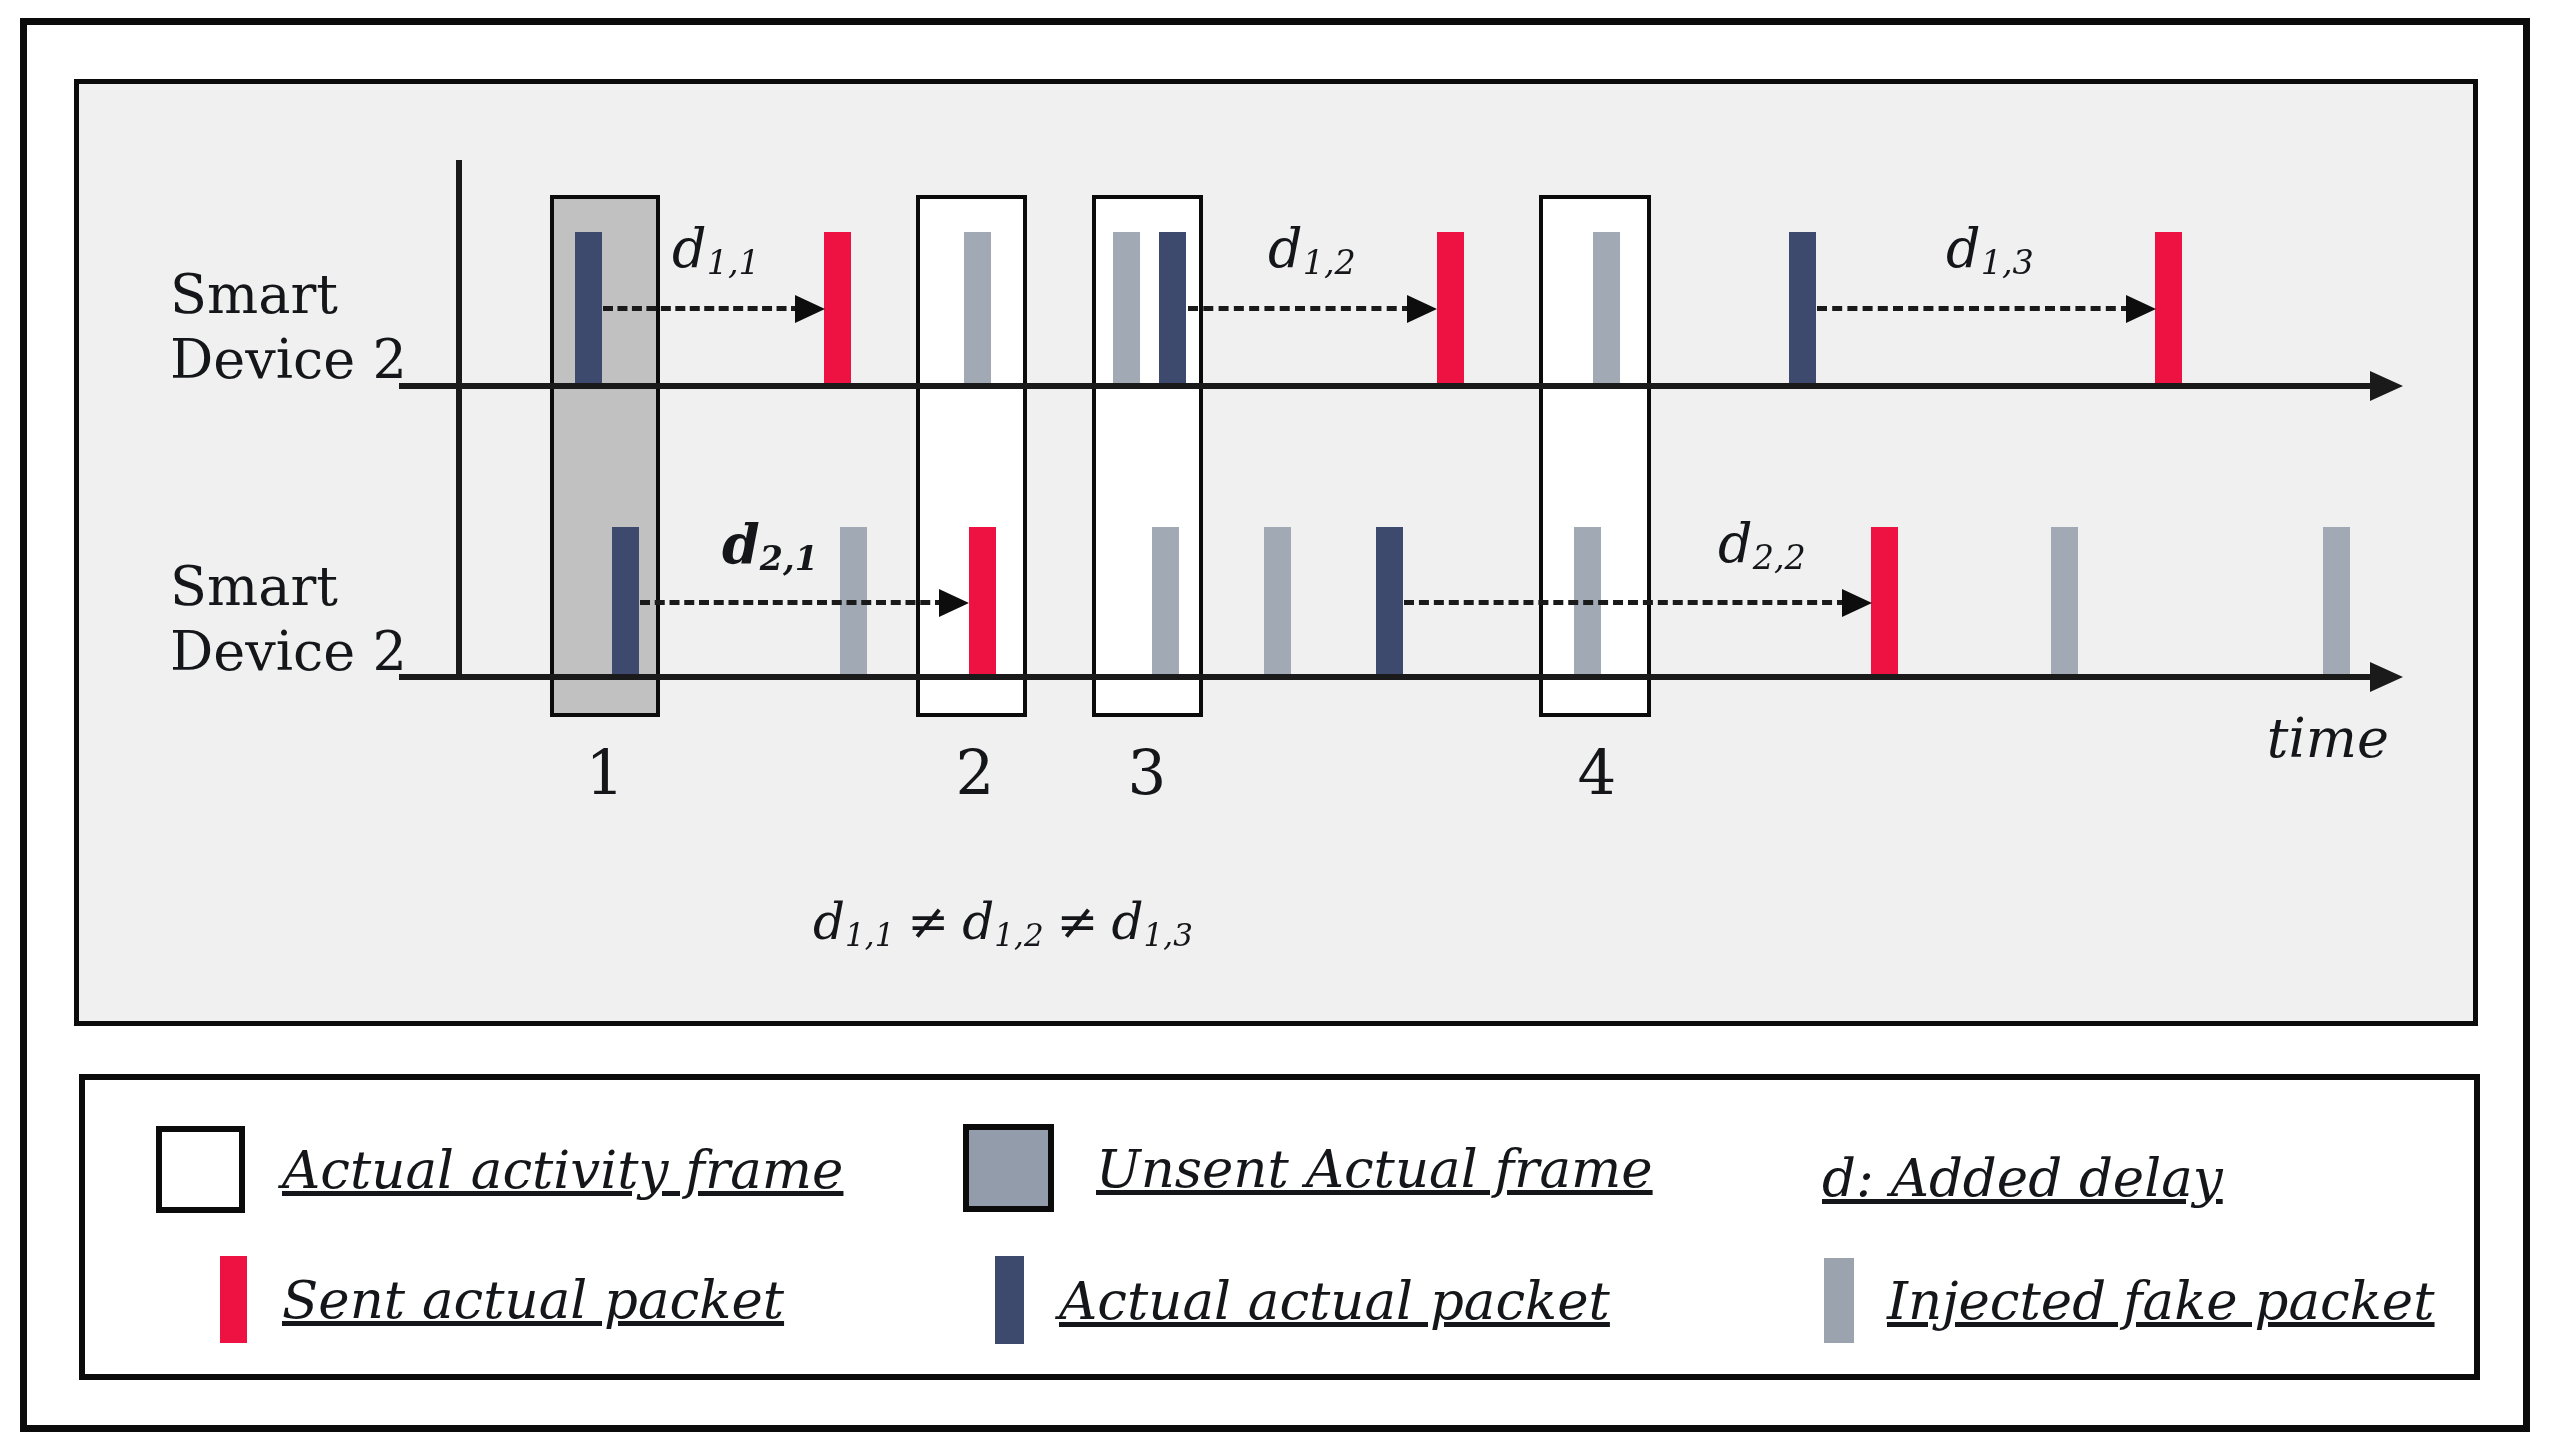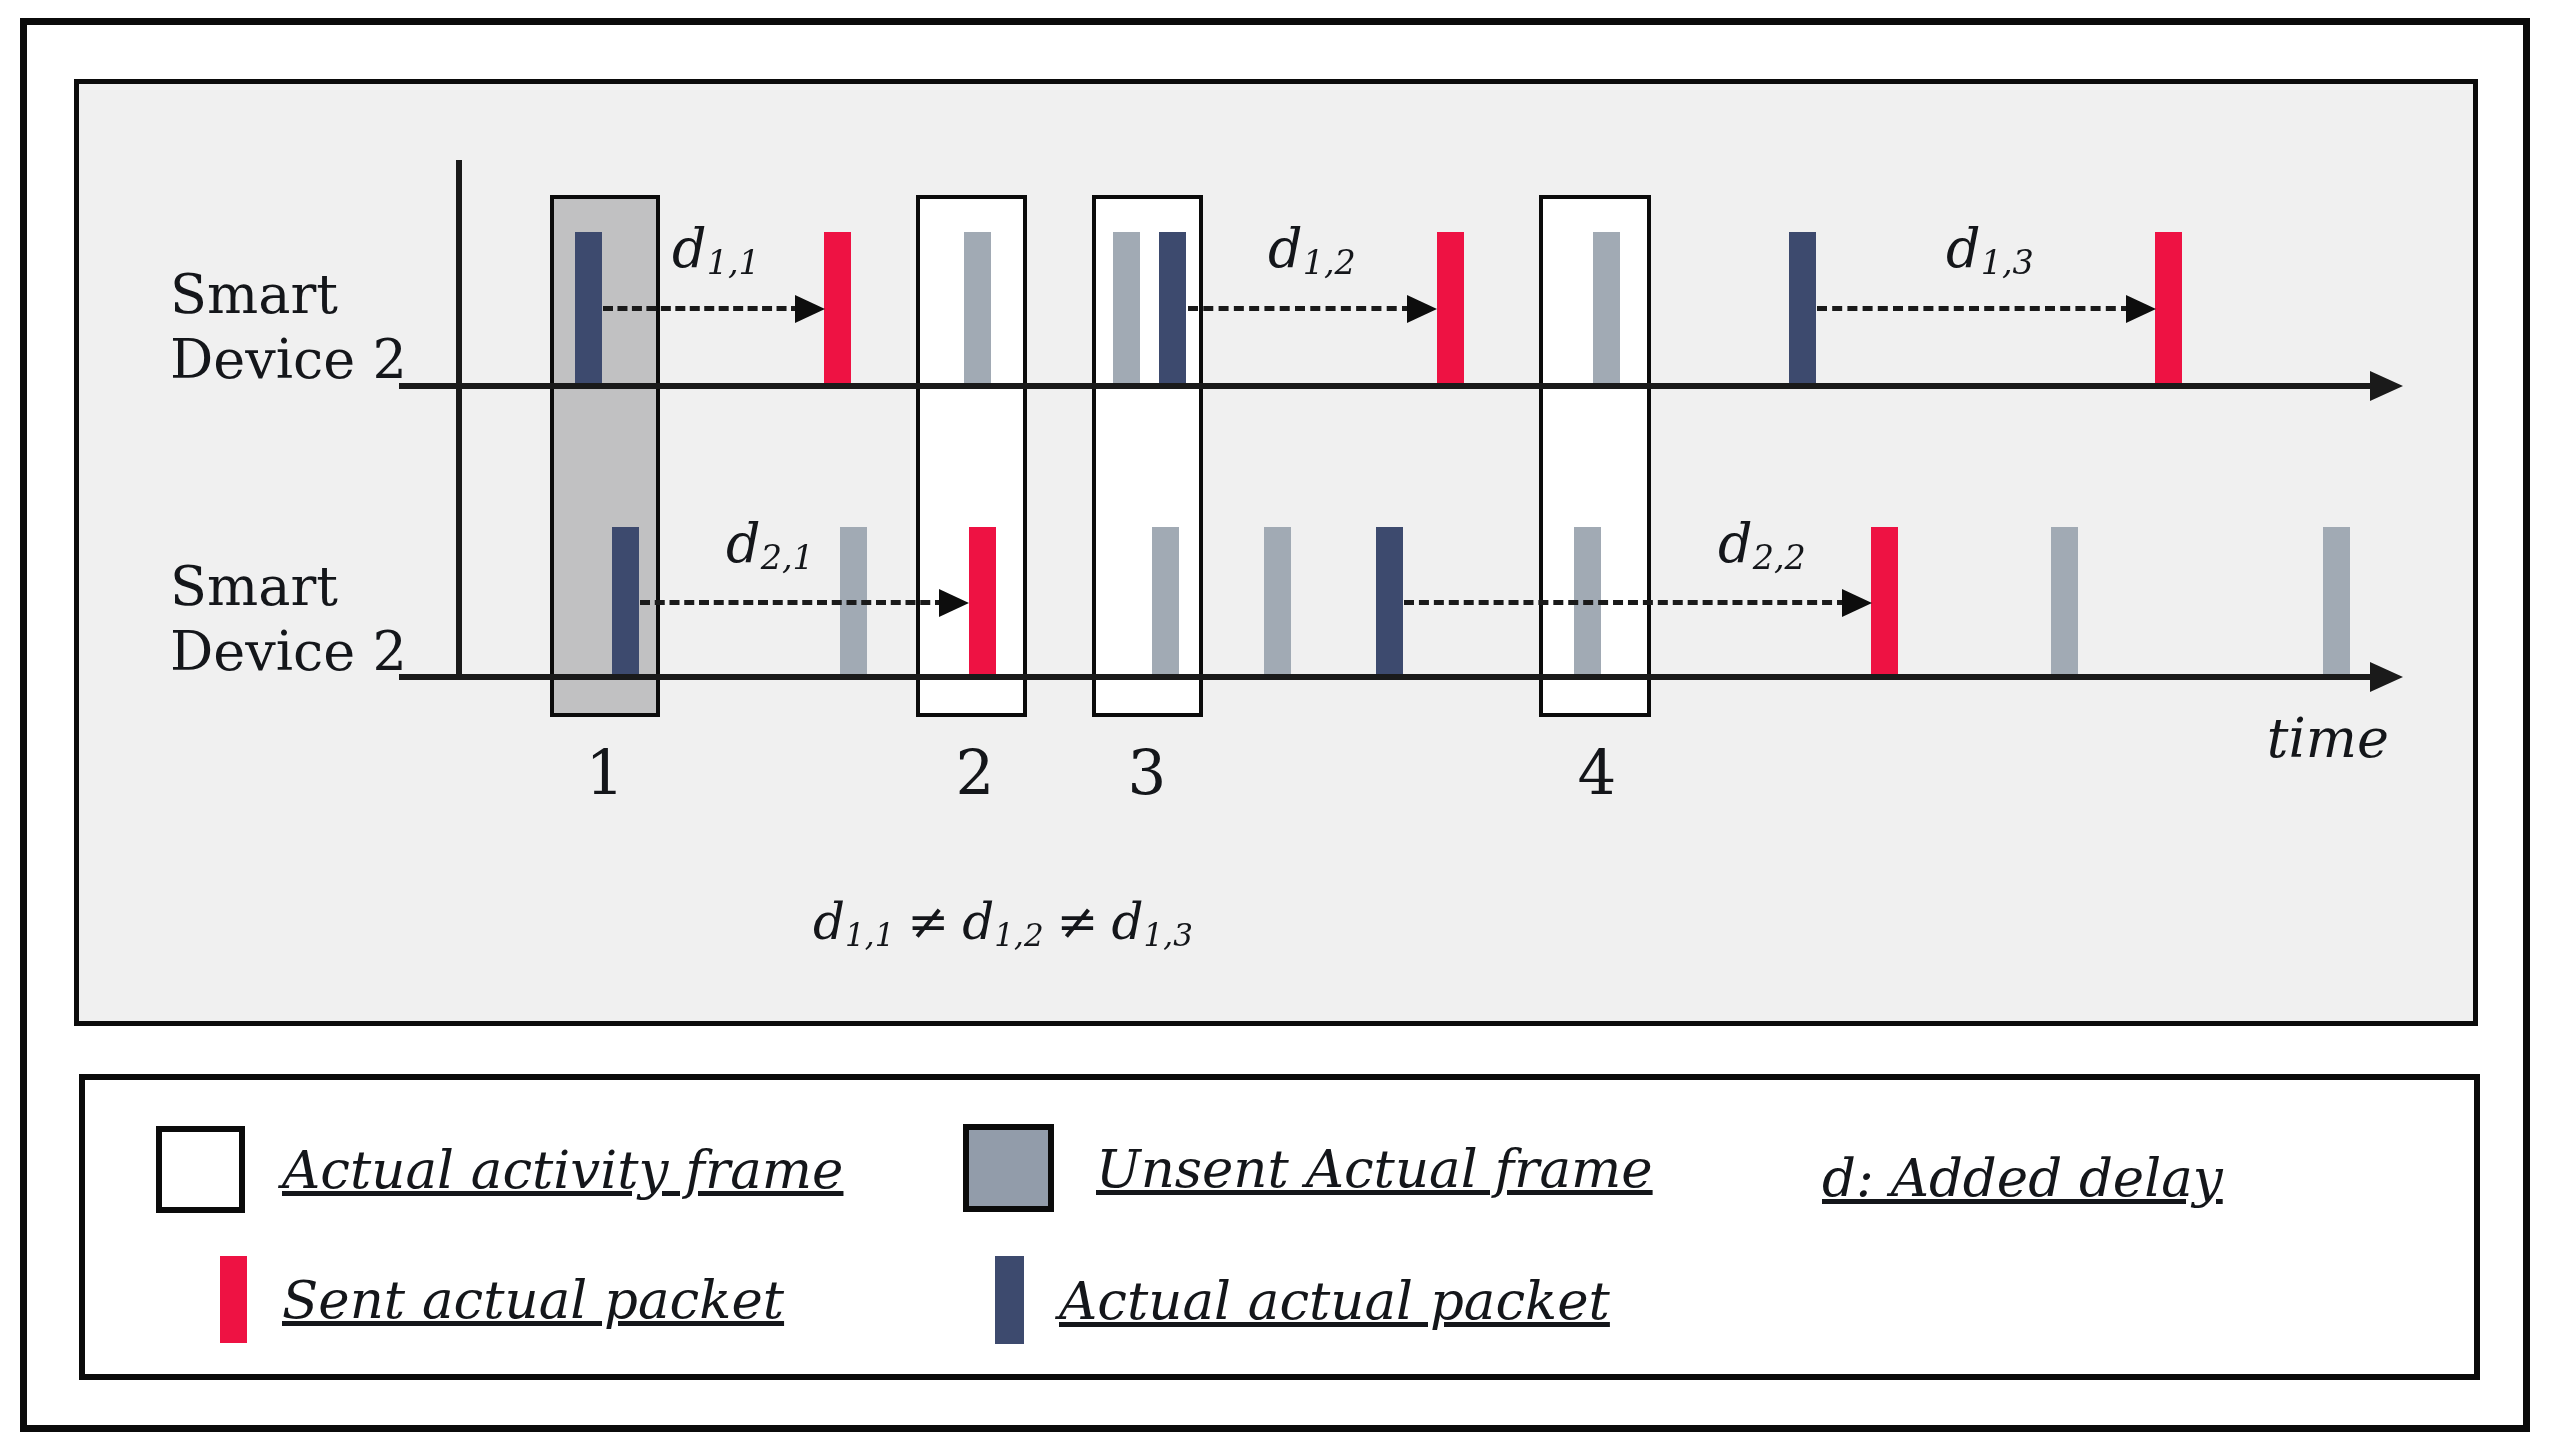--- a/index.html
+++ b/index.html
@@ -102,21 +102,21 @@
       <div class="bar row-bottom sent" style="left: 1871px;"></div>
       <div class="bar row-bottom fake" style="left: 2051px;"></div>
       <div class="bar row-bottom fake" style="left: 2323px;"></div>
     </div>
   <div id="arrows-layer">
       <div class="delay-line" style="left: 603px; top: 306px; width: 198px;"></div>
       <div class="delay-head" style="left: 795px; top: 295px;"></div>
       <div class="delay-label" style="left: 716px; top: 221px;"><i>d</i><sub>1,1</sub></div>
       <div class="delay-line" style="left: 640px; top: 600px; width: 305px;"></div>
       <div class="delay-head" style="left: 939px; top: 589px;"></div>
-      <div class="delay-label" style="left: 770px; top: 516px;"><i>d</i><sub>2,1</sub></div>
+      <div class="delay-label" style="left: 770px; top: 516px; font-weight: bold;"><i>d</i><sub>2,1</sub></div>
       <div class="delay-line" style="left: 1188px; top: 306px; width: 224px;"></div>
       <div class="delay-head" style="left: 1407px; top: 295px;"></div>
       <div class="delay-label" style="left: 1312px; top: 221px;"><i>d</i><sub>1,2</sub></div>
       <div class="delay-line" style="left: 1404px; top: 600px; width: 443px;"></div>
       <div class="delay-head" style="left: 1842px; top: 589px;"></div>
       <div class="delay-label" style="left: 1762px; top: 516px;"><i>d</i><sub>2,2</sub></div>
       <div class="delay-line" style="left: 1817px; top: 306px; width: 314px;"></div>
       <div class="delay-head" style="left: 2126px; top: 295px;"></div>
       <div class="delay-label" style="left: 1990px; top: 221px;"><i>d</i><sub>1,3</sub></div>
     </div>
@@ -146,15 +146,19 @@
       <div class="txt">d: Added delay</div>
     </div>
     <div class="legend-item" style="left:106px;top:176px;padding-left:29px;">
       <div class="sw sw-bar-sent"></div>
       <div class="txt">Sent actual packet</div>
     </div>
     <div class="legend-item" style="left:910px;top:176px;">
       <div class="sw sw-bar-delayed"></div>
       <div class="txt">Actual actual packet</div>
     </div>
+    <div class="legend-item" style="left:1739px;top:178px;">
+      <div class="sw sw-bar-fake"></div>
+      <div class="txt">Injected fake packet</div>
+    </div>
   </div>
 </div>
 
 
 </body></html>

